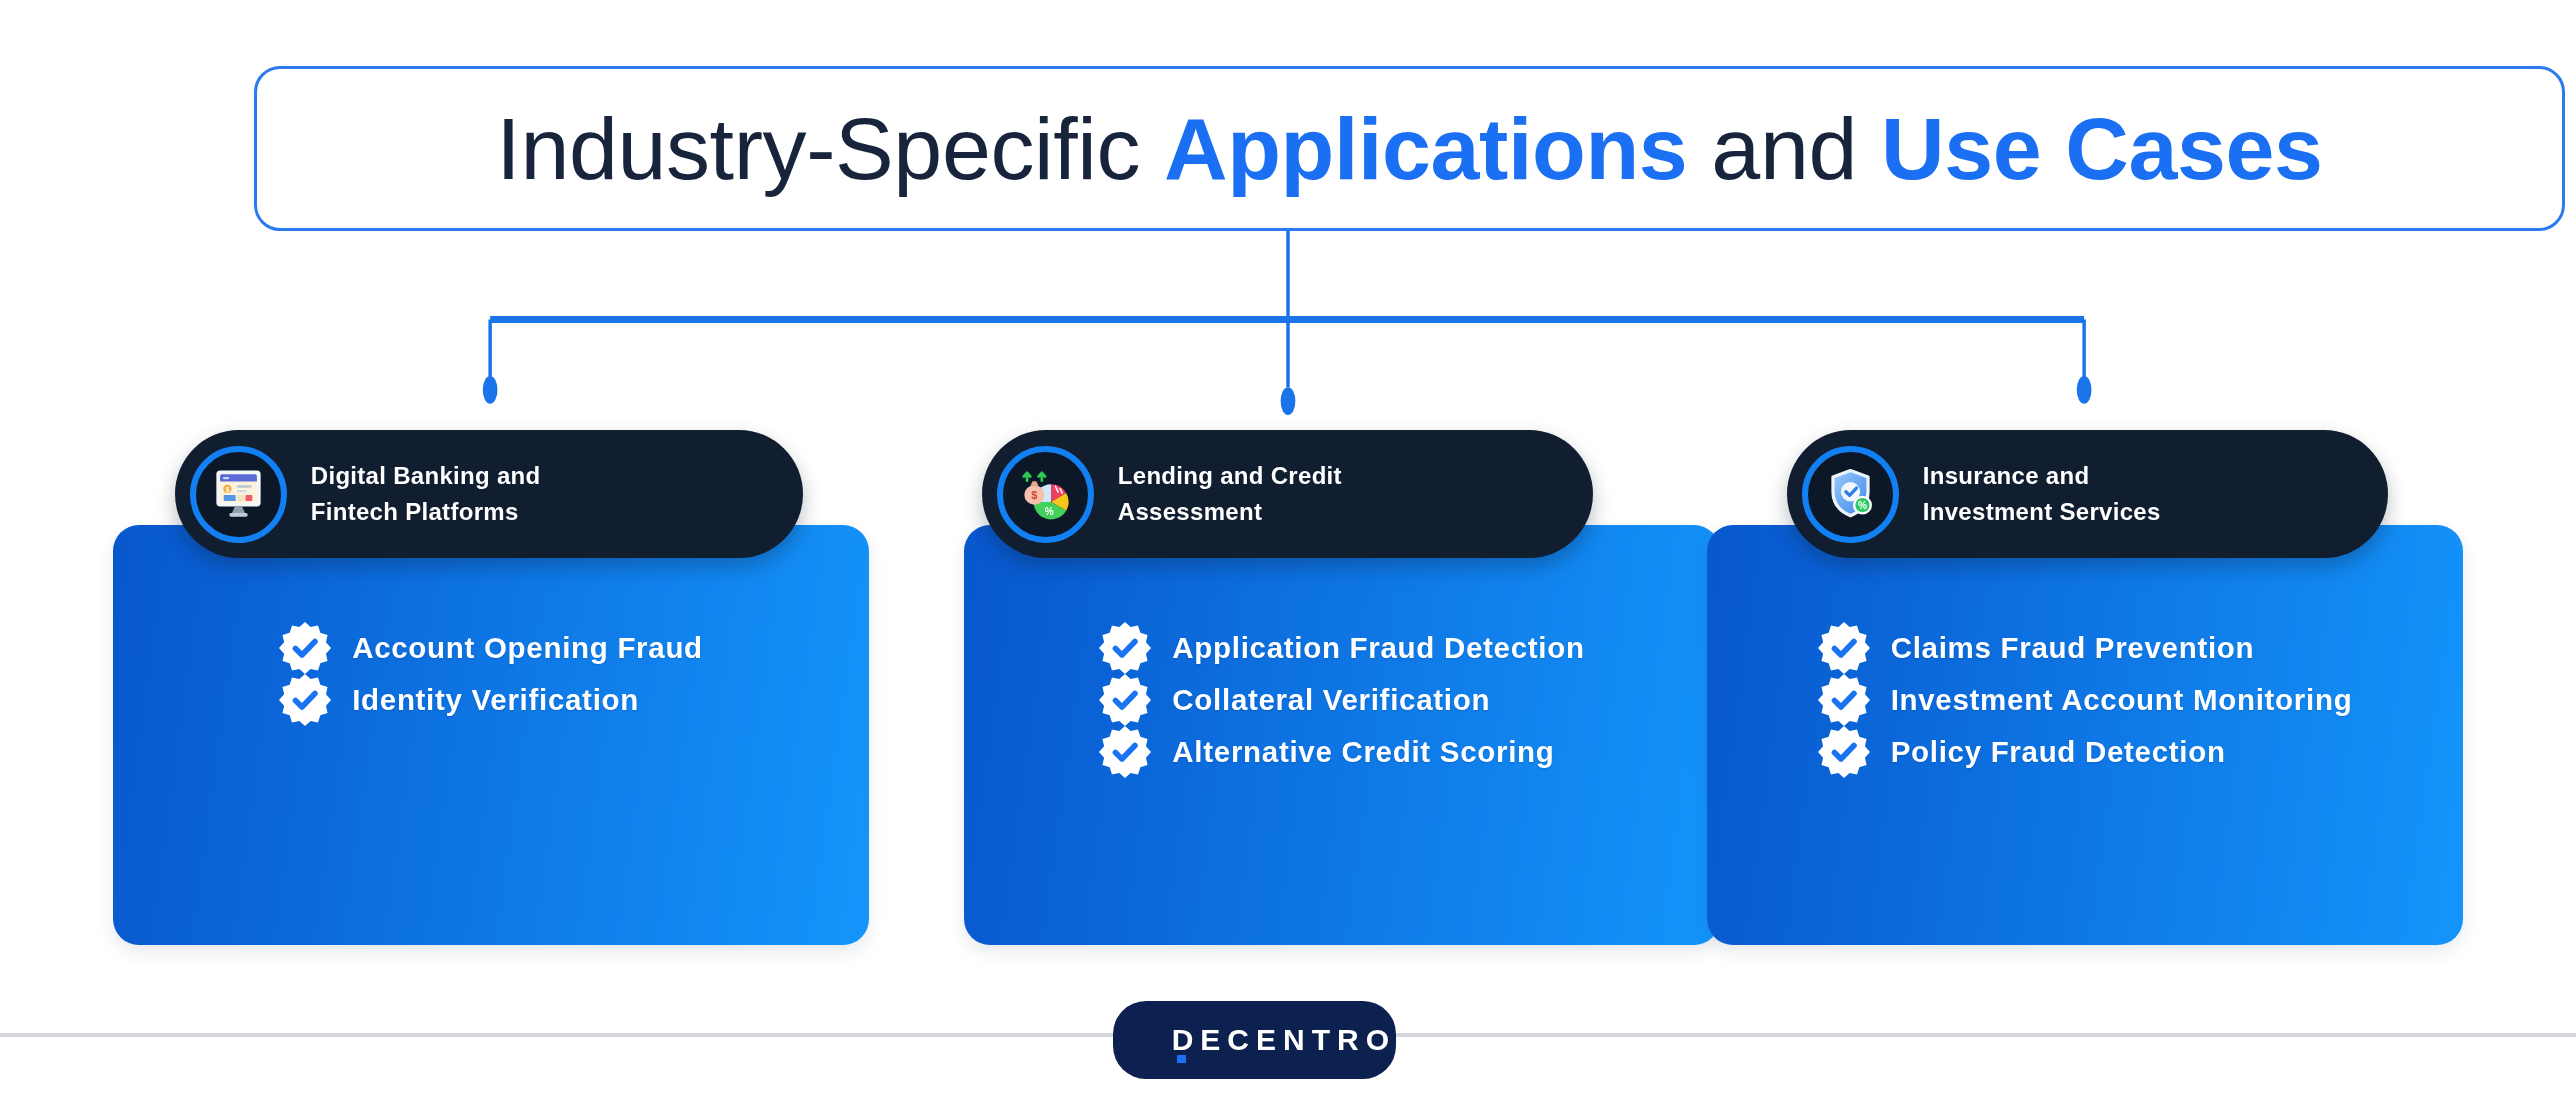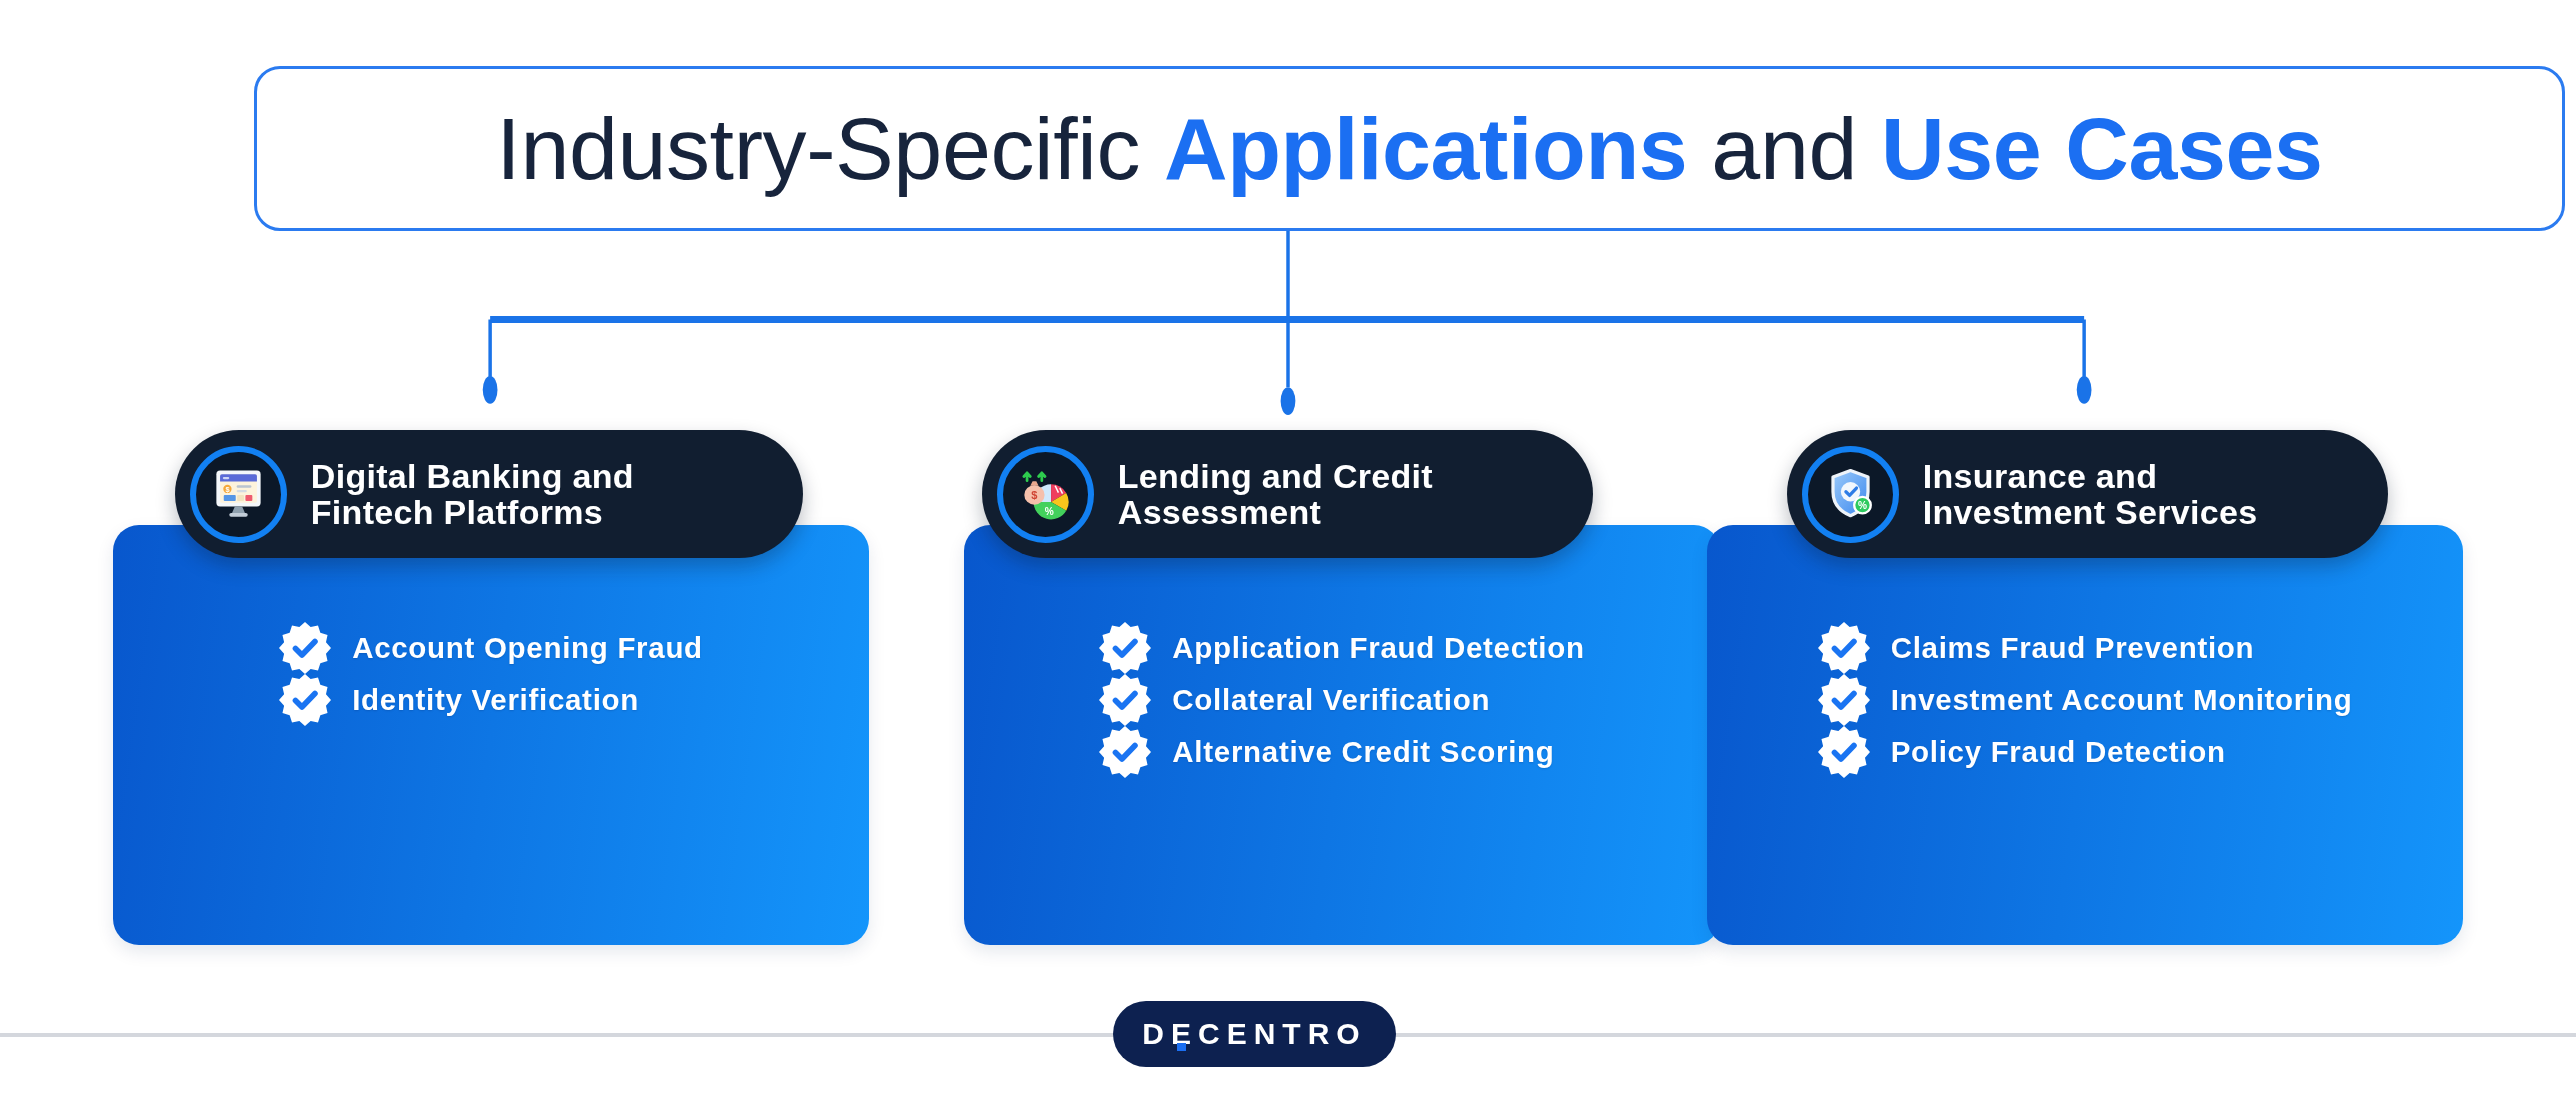--- a/index.html
+++ b/index.html
@@ -43,27 +43,27 @@
   }
   .pill-1{left:175px;width:628px;}
   .pill-2{left:982px;width:611px;}
   .pill-3{left:1787px;width:601px;}
   .icon-circle{
     width:97px;height:97px;border-radius:50%;background:#0c1828;
     border:6px solid #1280f2;box-sizing:border-box;margin-left:14.8px;flex:0 0 auto;
     display:flex;align-items:center;justify-content:center;
   }
   .pill-text{
-    margin-left:24px;color:#ffffff;font-size:34px;line-height:36px;font-weight:700;letter-spacing:0.3px;
+    margin-left:24px;color:#ffffff;font-size:24px;line-height:36px;font-weight:700;letter-spacing:0.3px;
   }
   
   .footer-line{position:absolute;left:0;top:1033px;width:2576px;height:3.5px;background:#d4d7dd;}
   .logo-pill{
-    position:absolute;left:1113px;top:1001px;width:283px;height:66px;border-radius:33px;
-    background:#0d2150;display:flex;align-items:center;justify-content:center;
+    position:absolute;left:1113px;top:1001px;width:283px;height:78px;border-radius:33px;
+    background:#0d2150;display:flex;align-items:center;justify-content:flex-end;
   }
   .logo-text{
     position:relative;color:#ffffff;font-size:30px;font-weight:700;letter-spacing:7px;
   }
 </style>
 </head>
 <body>
 
 <div class="title-box">
   <span class="seg-dark">Industry-Specific </span><span class="seg-blue">Applications</span><span class="seg-dark"> and </span><span class="seg-blue">Use Cases</span>

